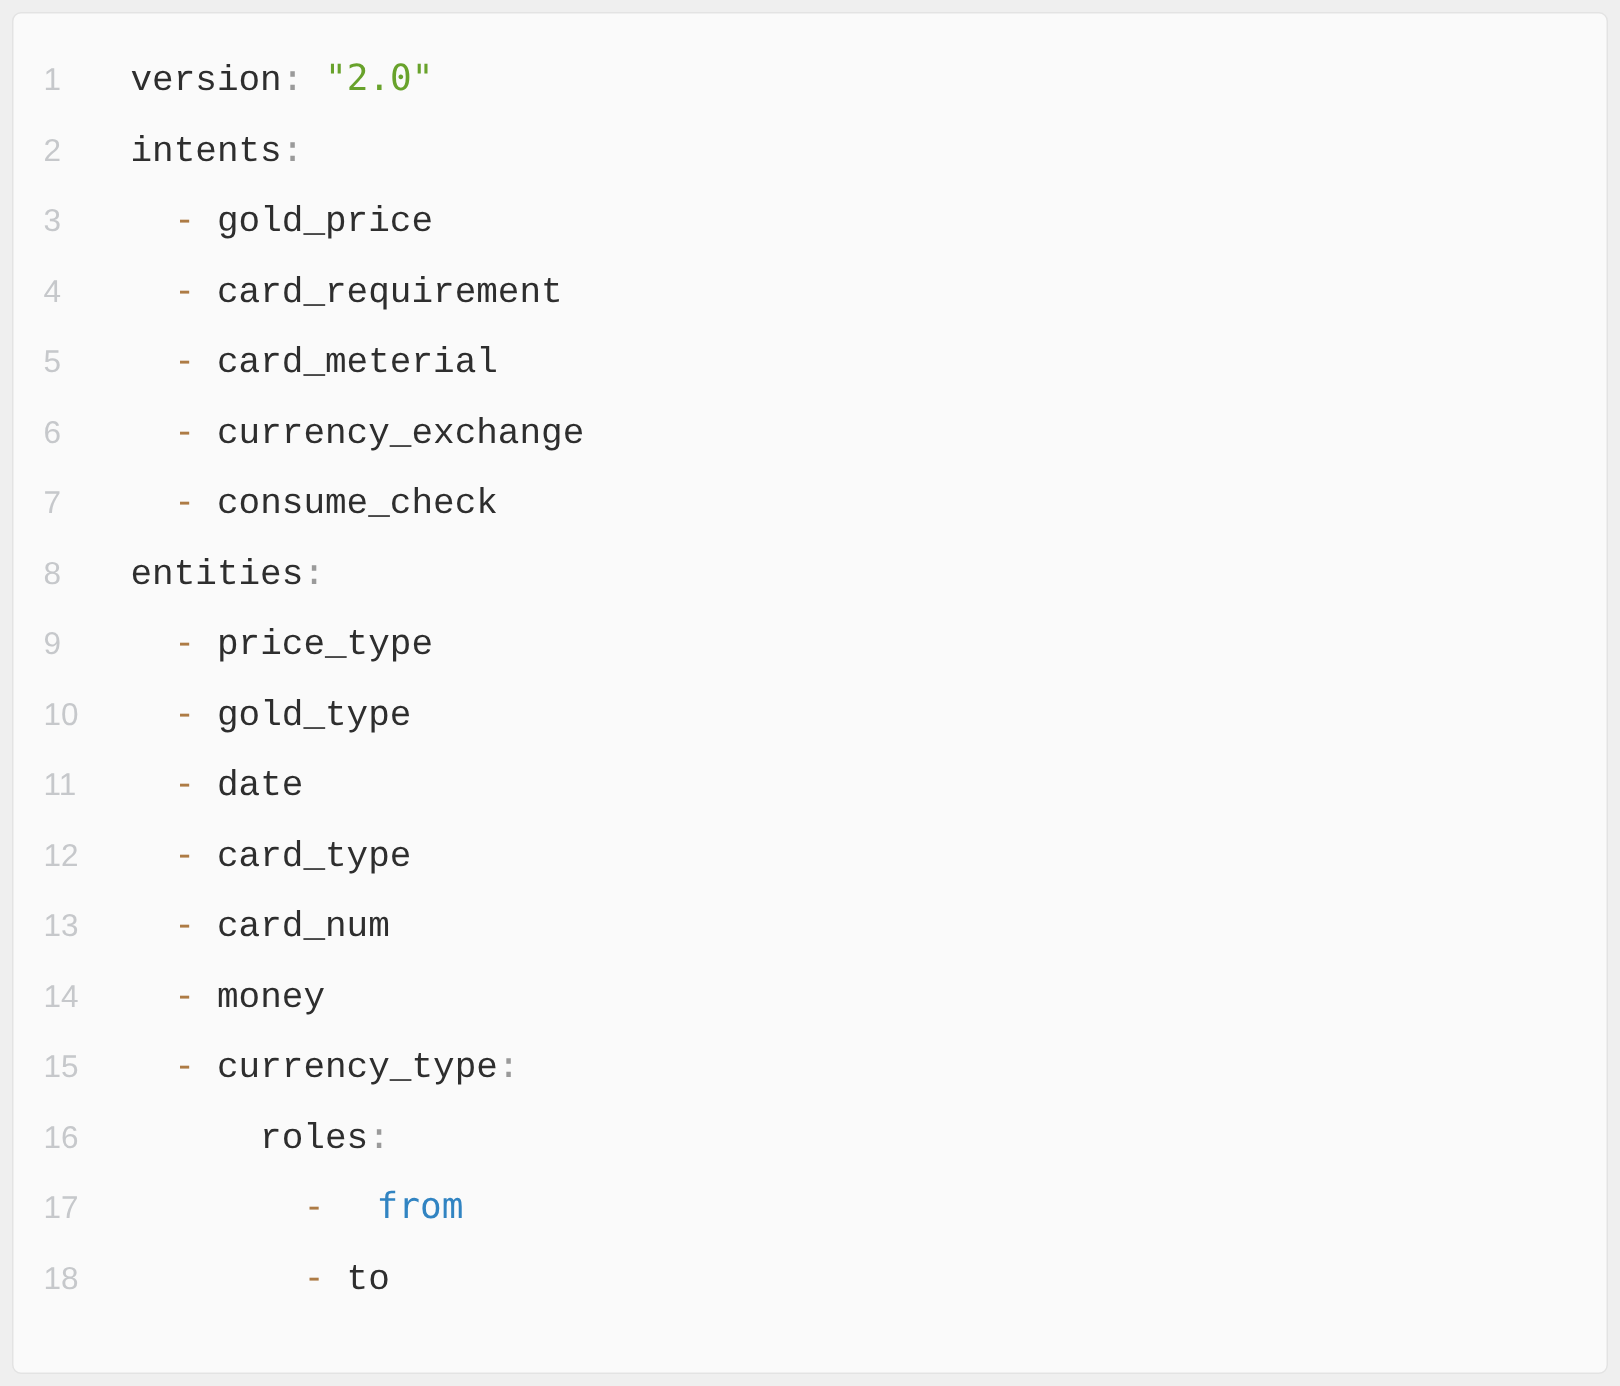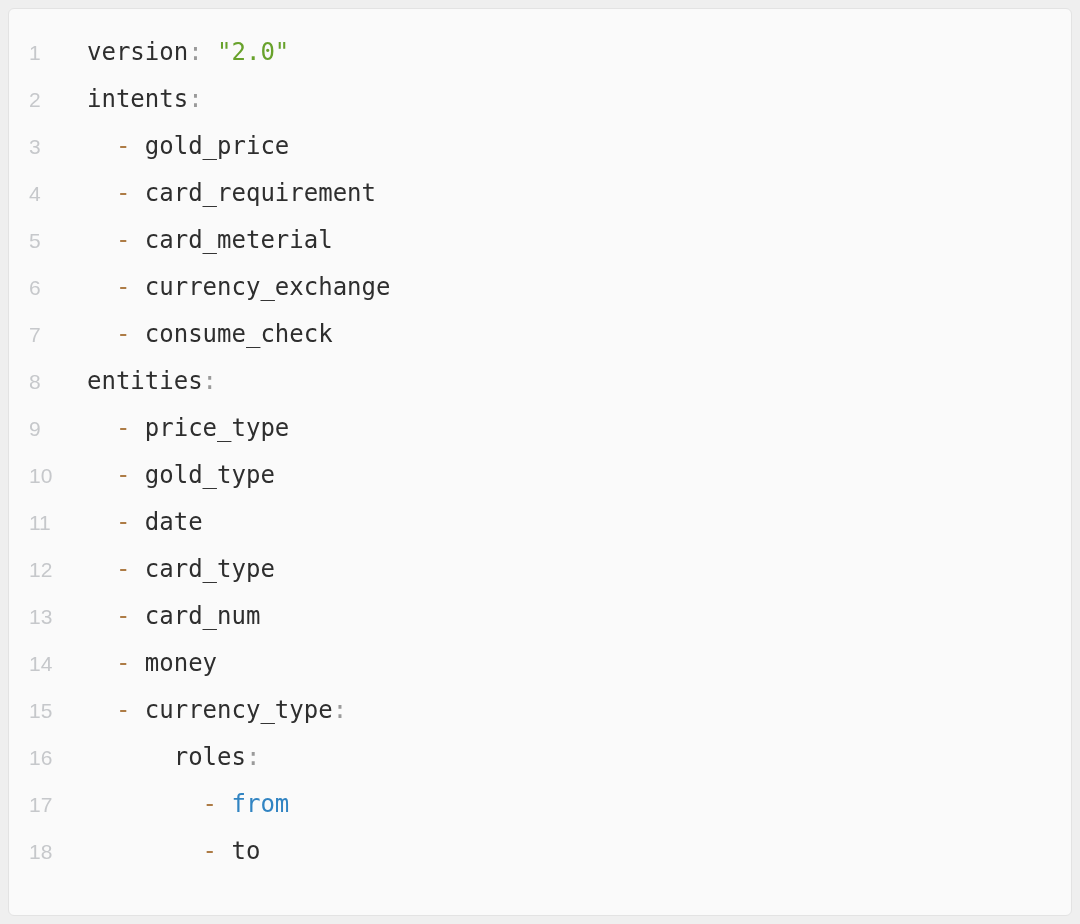--- a/index.html
+++ b/index.html
@@ -41,24 +41,24 @@
     font-family: "Liberation Sans", sans-serif;
     font-size: 21px;
     color: var(--tok-linenum);
     user-select: none;
   }
   .line-content {
     font-family: "DejaVu Sans Mono", monospace;
     font-size: 24px;
     white-space: pre;
   }
-  .tok-plain       { color: var(--tok-plain); }
+  .tok-plain       { color: var(--tok-plain); font-family: Liberation Mono, monospace; }
   .tok-punctuation { color: var(--tok-punctuation); }
   .tok-string      { color: var(--tok-string); }
   .tok-operator    { color: var(--tok-operator); }
-  .tok-keyword     { color: var(--tok-keyword); }
+  .tok-keyword     { color: var(--tok-keyword); margin-left: 20px; }
 </style>
 </head>
 <body>
 
 <div class="page">
   <pre class="code-block"><div id="lines"><div class="code-line"><span class="line-number">1</span><span class="line-content"><span class="tok-plain">version</span><span class="tok-punctuation">:</span><span class="tok-plain"> </span><span class="tok-string">"2.0"</span></span></div><div class="code-line"><span class="line-number">2</span><span class="line-content"><span class="tok-plain">intents</span><span class="tok-punctuation">:</span></span></div><div class="code-line"><span class="line-number">3</span><span class="line-content"><span class="tok-plain">  </span><span class="tok-operator">-</span><span class="tok-plain"> gold_price</span></span></div><div class="code-line"><span class="line-number">4</span><span class="line-content"><span class="tok-plain">  </span><span class="tok-operator">-</span><span class="tok-plain"> card_requirement</span></span></div><div class="code-line"><span class="line-number">5</span><span class="line-content"><span class="tok-plain">  </span><span class="tok-operator">-</span><span class="tok-plain"> card_meterial</span></span></div><div class="code-line"><span class="line-number">6</span><span class="line-content"><span class="tok-plain">  </span><span class="tok-operator">-</span><span class="tok-plain"> currency_exchange</span></span></div><div class="code-line"><span class="line-number">7</span><span class="line-content"><span class="tok-plain">  </span><span class="tok-operator">-</span><span class="tok-plain"> consume_check</span></span></div><div class="code-line"><span class="line-number">8</span><span class="line-content"><span class="tok-plain">entities</span><span class="tok-punctuation">:</span></span></div><div class="code-line"><span class="line-number">9</span><span class="line-content"><span class="tok-plain">  </span><span class="tok-operator">-</span><span class="tok-plain"> price_type</span></span></div><div class="code-line"><span class="line-number">10</span><span class="line-content"><span class="tok-plain">  </span><span class="tok-operator">-</span><span class="tok-plain"> gold_type</span></span></div><div class="code-line"><span class="line-number">11</span><span class="line-content"><span class="tok-plain">  </span><span class="tok-operator">-</span><span class="tok-plain"> date</span></span></div><div class="code-line"><span class="line-number">12</span><span class="line-content"><span class="tok-plain">  </span><span class="tok-operator">-</span><span class="tok-plain"> card_type</span></span></div><div class="code-line"><span class="line-number">13</span><span class="line-content"><span class="tok-plain">  </span><span class="tok-operator">-</span><span class="tok-plain"> card_num</span></span></div><div class="code-line"><span class="line-number">14</span><span class="line-content"><span class="tok-plain">  </span><span class="tok-operator">-</span><span class="tok-plain"> money</span></span></div><div class="code-line"><span class="line-number">15</span><span class="line-content"><span class="tok-plain">  </span><span class="tok-operator">-</span><span class="tok-plain"> currency_type</span><span class="tok-punctuation">:</span></span></div><div class="code-line"><span class="line-number">16</span><span class="line-content"><span class="tok-plain">      roles</span><span class="tok-punctuation">:</span></span></div><div class="code-line"><span class="line-number">17</span><span class="line-content"><span class="tok-plain">        </span><span class="tok-operator">-</span><span class="tok-plain"> </span><span class="tok-keyword">from</span></span></div><div class="code-line"><span class="line-number">18</span><span class="line-content"><span class="tok-plain">        </span><span class="tok-operator">-</span><span class="tok-plain"> to</span></span></div></div></pre>
 </div>
 
 </body></html>

